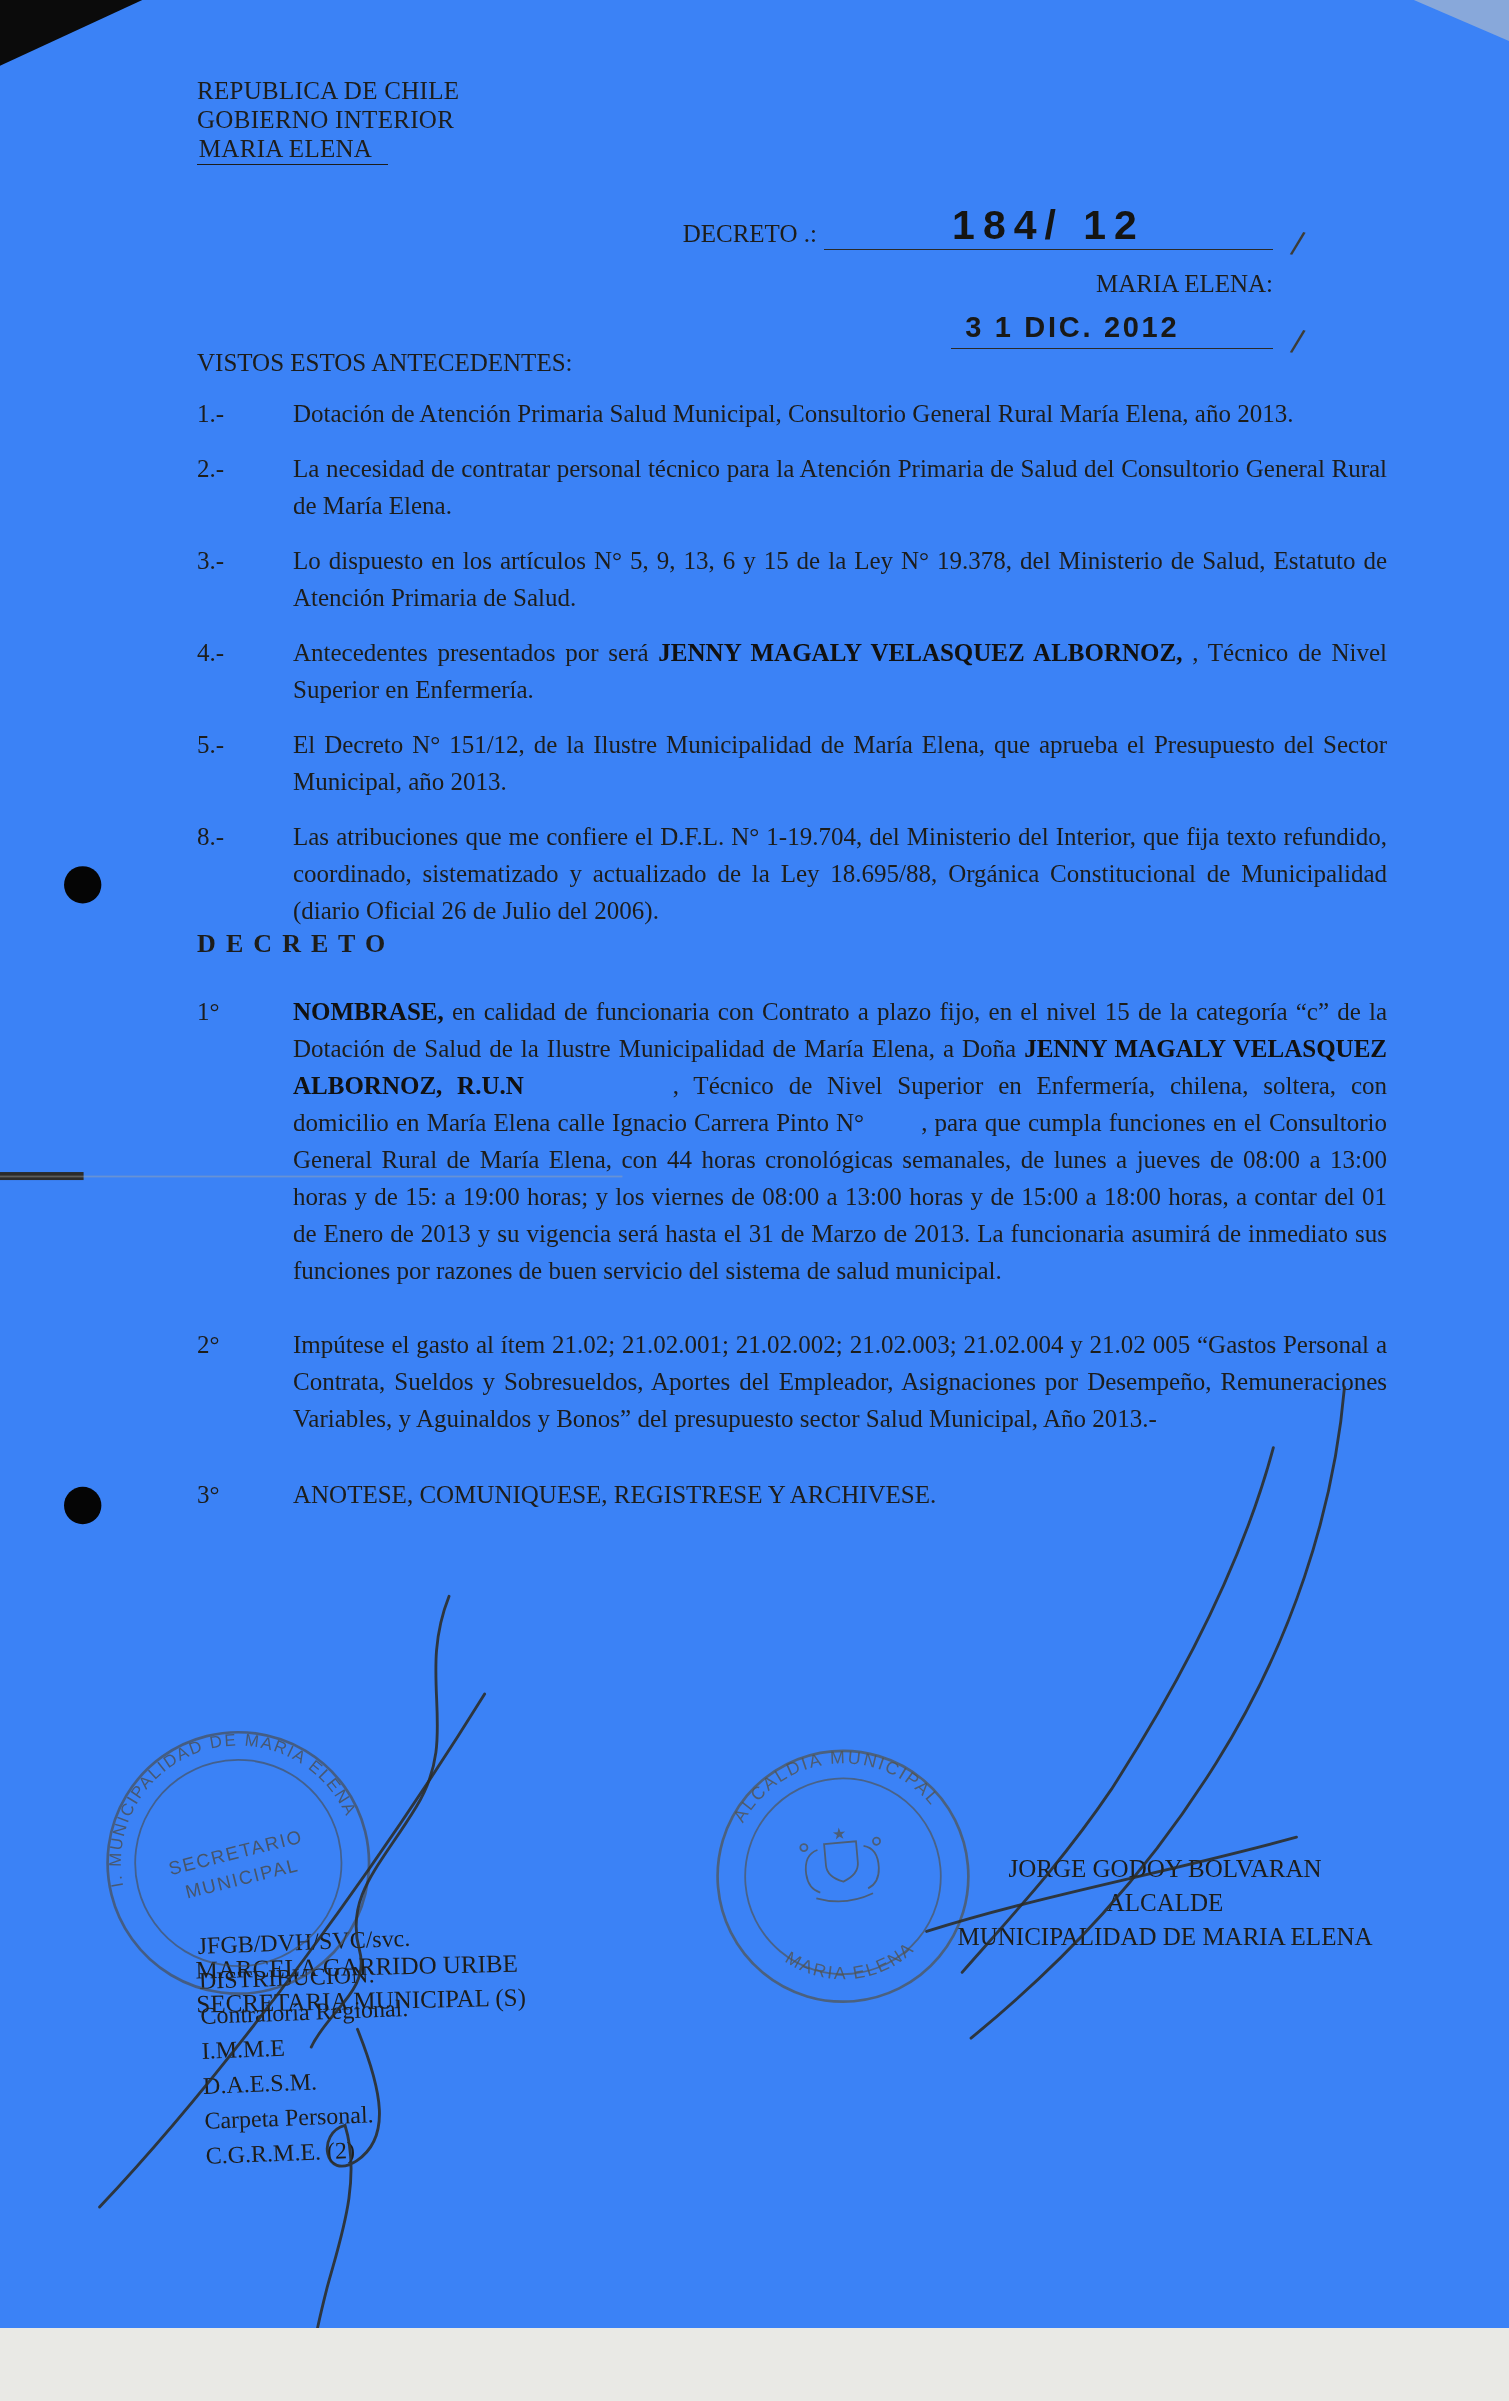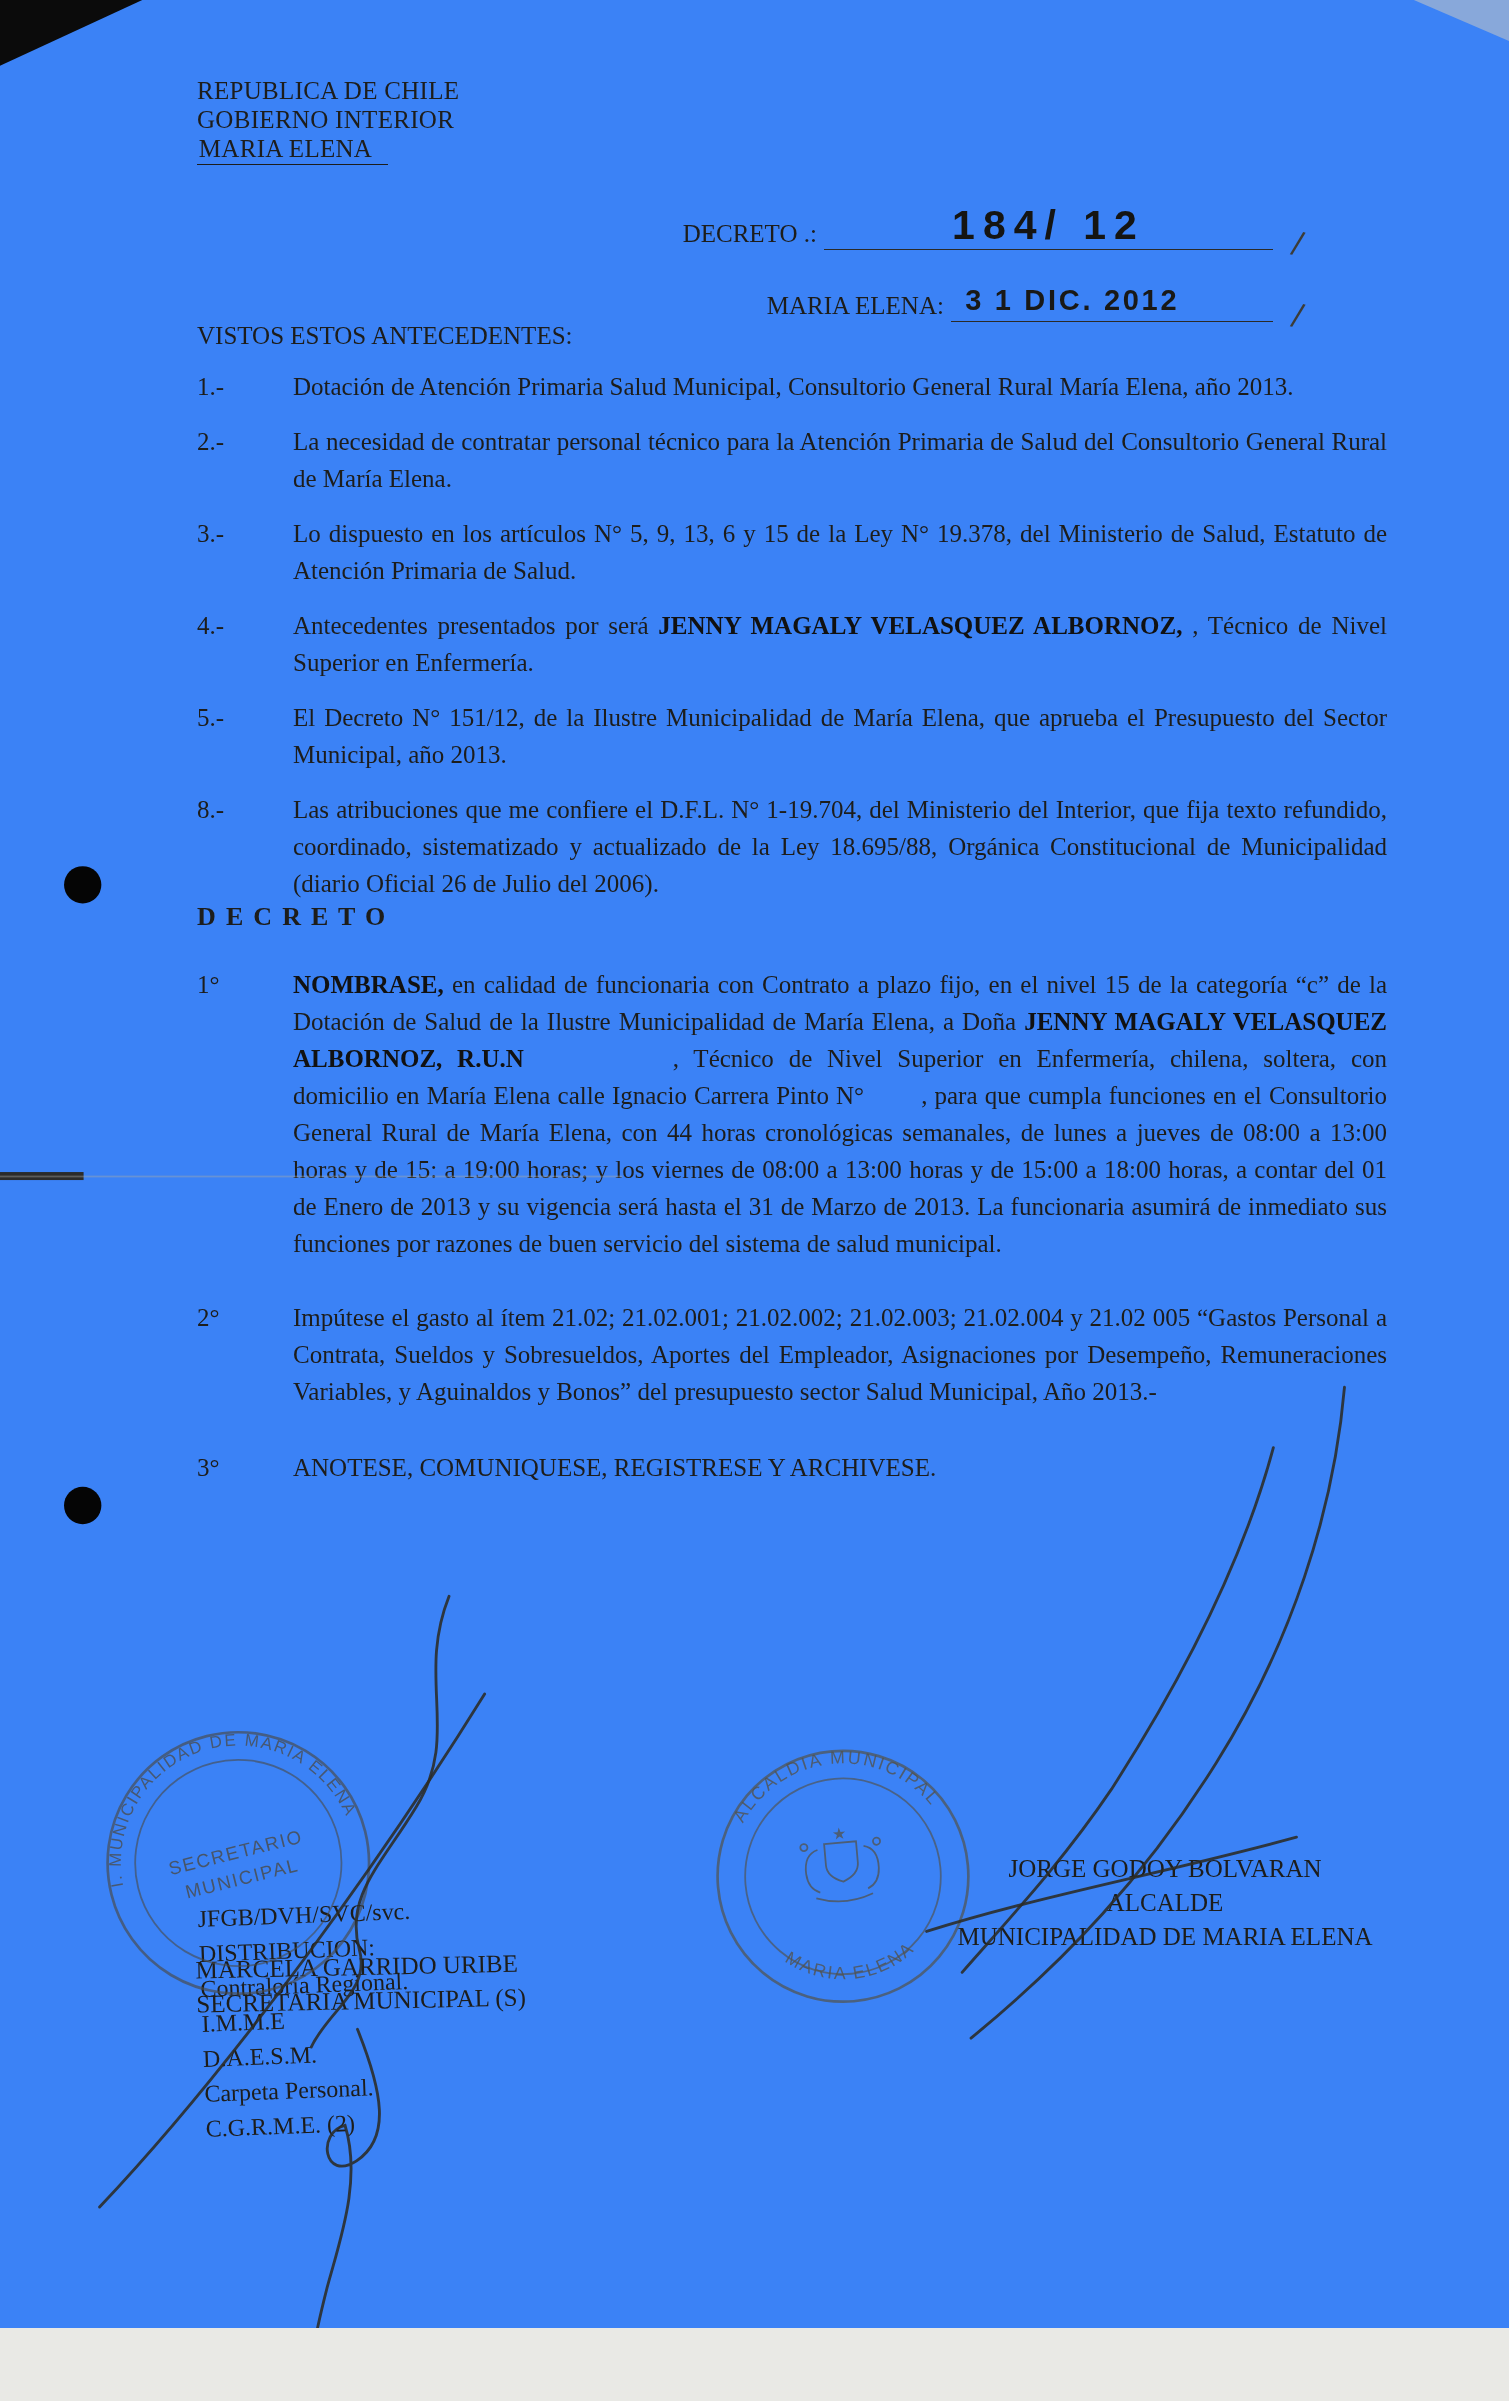--- a/index.html
+++ b/index.html
@@ -9,21 +9,21 @@
     background:#3b82f6; overflow:hidden;
     font-family:"Liberation Serif","DejaVu Serif",serif; color:#1d1d1b;
   }
   .doc { position:relative; z-index:1; padding:76px 122px 0 197px; }
 
   .letterhead { font-size:25px; line-height:29px; letter-spacing:0.3px; }
   .lh-underline span { display:inline-block; border-bottom:1.8px solid #1d1d1b; padding:0 16px 0.9px 1.8px; }
 
   .field-row { display:flex; justify-content:flex-end; align-items:flex-end; margin-right:114px; font-size:25px; gap:7.1px; }
   .decree-row { margin-top:36px;justify-content:flex-end; }
-  .date-row { margin-top:30px; }
+  .date-row { margin-top:20px;flex-direction:column; }
   .field-label { padding-bottom:1.8px; white-space:nowrap; }
   .uline { position:relative; display:inline-block; border-bottom:1.8px solid #2a2a28; text-align:center; }
   .uline-decree { width:449px; }
   .uline-date { width:322px; text-align:left; padding-left:14.2px; }
   .stamp-num { font-family:"Liberation Sans","DejaVu Sans",sans-serif; font-weight:700; font-size:41px; letter-spacing:8px; line-height:48px; color:#151513; }
   .stamp-date { font-family:"Liberation Sans","DejaVu Sans",sans-serif; font-weight:700; font-size:29px; letter-spacing:2.7px; line-height:41px; color:#191917; }
   .pen-mark { position:absolute; right:-30px; bottom:-10.7px; font-size:30px; color:#3c3c38; transform:rotate(14deg); font-family:"DejaVu Sans",sans-serif; }
 
   .vistos { font-size:25px; }
   .list { margin-top:14.2px; }

